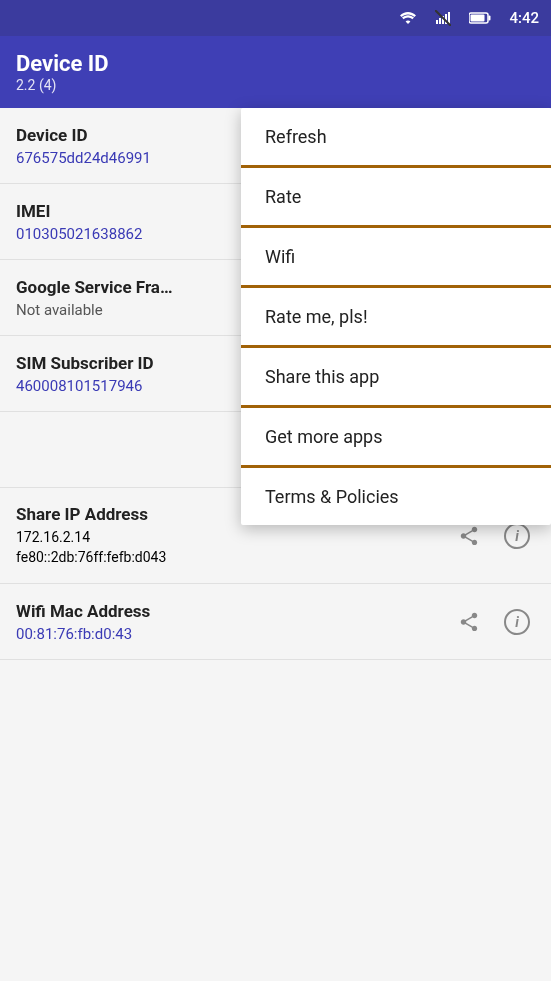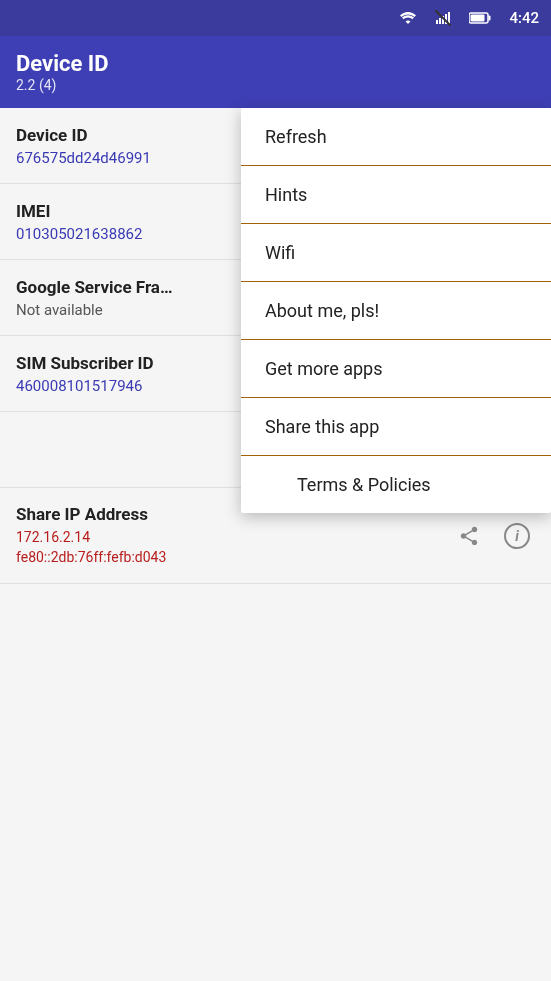--- a/index.html
+++ b/index.html
@@ -84,21 +84,21 @@
       font-weight: bold;
       color: #222;
       margin-bottom: 4px;
     }
     .info-value {
       font-size: 15px;
       color: #3a3ab5;
     }
     .info-value-multi {
       font-size: 14px;
-      color: #b91c1c;
+      color: #000000;
       line-height: 1.4;
     }
     .row-icons {
       display: flex;
       align-items: center;
       gap: 12px;
       margin-left: 8px;
     }
     .icon-btn {
       width: 36px;
@@ -131,25 +131,24 @@
       background: white;
       box-shadow: 0 4px 16px rgba(0,0,0,0.25);
       z-index: 100;
       border-radius: 2px;
     }
     .dropdown-item {
       padding: 18px 24px;
       font-size: 18px;
       color: #222;
       cursor: pointer;
-      border-bottom: 1px solid #a16207;
+      border-bottom: 3px solid #a16207;
     }
     .dropdown-item:last-child {
       border-bottom: none;
-      margin-left: 32px;
     }
   </style>
 </head>
 <body>
 
 <div class="status-bar">
   <div class="status-icons">
 
     <svg width="18" height="14" viewBox="0 0 18 14" fill="white">
       <path d="M9 3.5C11.5 3.5 13.7 4.5 15.3 6.1L17 4.4C14.9 2.4 12.1 1 9 1C5.9 1 3.1 2.4 1 4.4L2.7 6.1C4.3 4.5 6.5 3.5 9 3.5Z"></path>
@@ -237,24 +236,40 @@
         <svg width="22" height="22" viewBox="0 0 24 24" fill="#888">
           <path d="M18 16.08c-.76 0-1.44.3-1.96.77L8.91 12.7c.05-.23.09-.46.09-.7s-.04-.47-.09-.7l7.05-4.11c.54.5 1.25.81 2.04.81 1.66 0 3-1.34 3-3s-1.34-3-3-3-3 1.34-3 3c0 .24.04.47.09.7L8.04 9.81C7.5 9.31 6.79 9 6 9c-1.66 0-3 1.34-3 3s1.34 3 3 3c.79 0 1.5-.31 2.04-.81l7.12 4.16c-.05.21-.08.43-.08.65 0 1.61 1.31 2.92 2.92 2.92 1.61 0 2.92-1.31 2.92-2.92s-1.31-2.92-2.92-2.92z"></path>
         </svg>
       </div>
       <div class="icon-btn">
         <div class="info-icon">i</div>
       </div>
     </div>
   </div>
 
+  <div class="info-row">
+    <div class="info-row-text">
+      <div class="info-label">Wifi Mac Address</div>
+      <div class="info-value">00:81:76:fb:d0:43</div>
+    </div>
+    <div class="row-icons">
+      <div class="icon-btn">
+        <svg width="22" height="22" viewBox="0 0 24 24" fill="#888">
+          <path d="M18 16.08c-.76 0-1.44.3-1.96.77L8.91 12.7c.05-.23.09-.46.09-.7s-.04-.47-.09-.7l7.05-4.11c.54.5 1.25.81 2.04.81 1.66 0 3-1.34 3-3s-1.34-3-3-3-3 1.34-3 3c0 .24.04.47.09.7L8.04 9.81C7.5 9.31 6.79 9 6 9c-1.66 0-3 1.34-3 3s1.34 3 3 3c.79 0 1.5-.31 2.04-.81l7.12 4.16c-.05.21-.08.43-.08.65 0 1.61 1.31 2.92 2.92 2.92 1.61 0 2.92-1.31 2.92-2.92s-1.31-2.92-2.92-2.92z"></path>
+        </svg>
+      </div>
+      <div class="icon-btn">
+        <div class="info-icon">i</div>
+      </div>
+    </div>
+  </div>
 
 </div>
 
 <div class="dropdown-overlay">
   <div class="dropdown-item">Refresh</div>
-  <div class="dropdown-item">Hints</div>
+  <div class="dropdown-item">Rate</div>
   <div class="dropdown-item">Wifi</div>
-  <div class="dropdown-item">About me, pls!</div>
+  <div class="dropdown-item">Rate me, pls!</div>
+  <div class="dropdown-item">Share this app</div>
   <div class="dropdown-item">Get more apps</div>
-  <div class="dropdown-item">Share this app</div>
   <div class="dropdown-item">Terms &amp; Policies</div>
 </div>
 
 </body></html>

